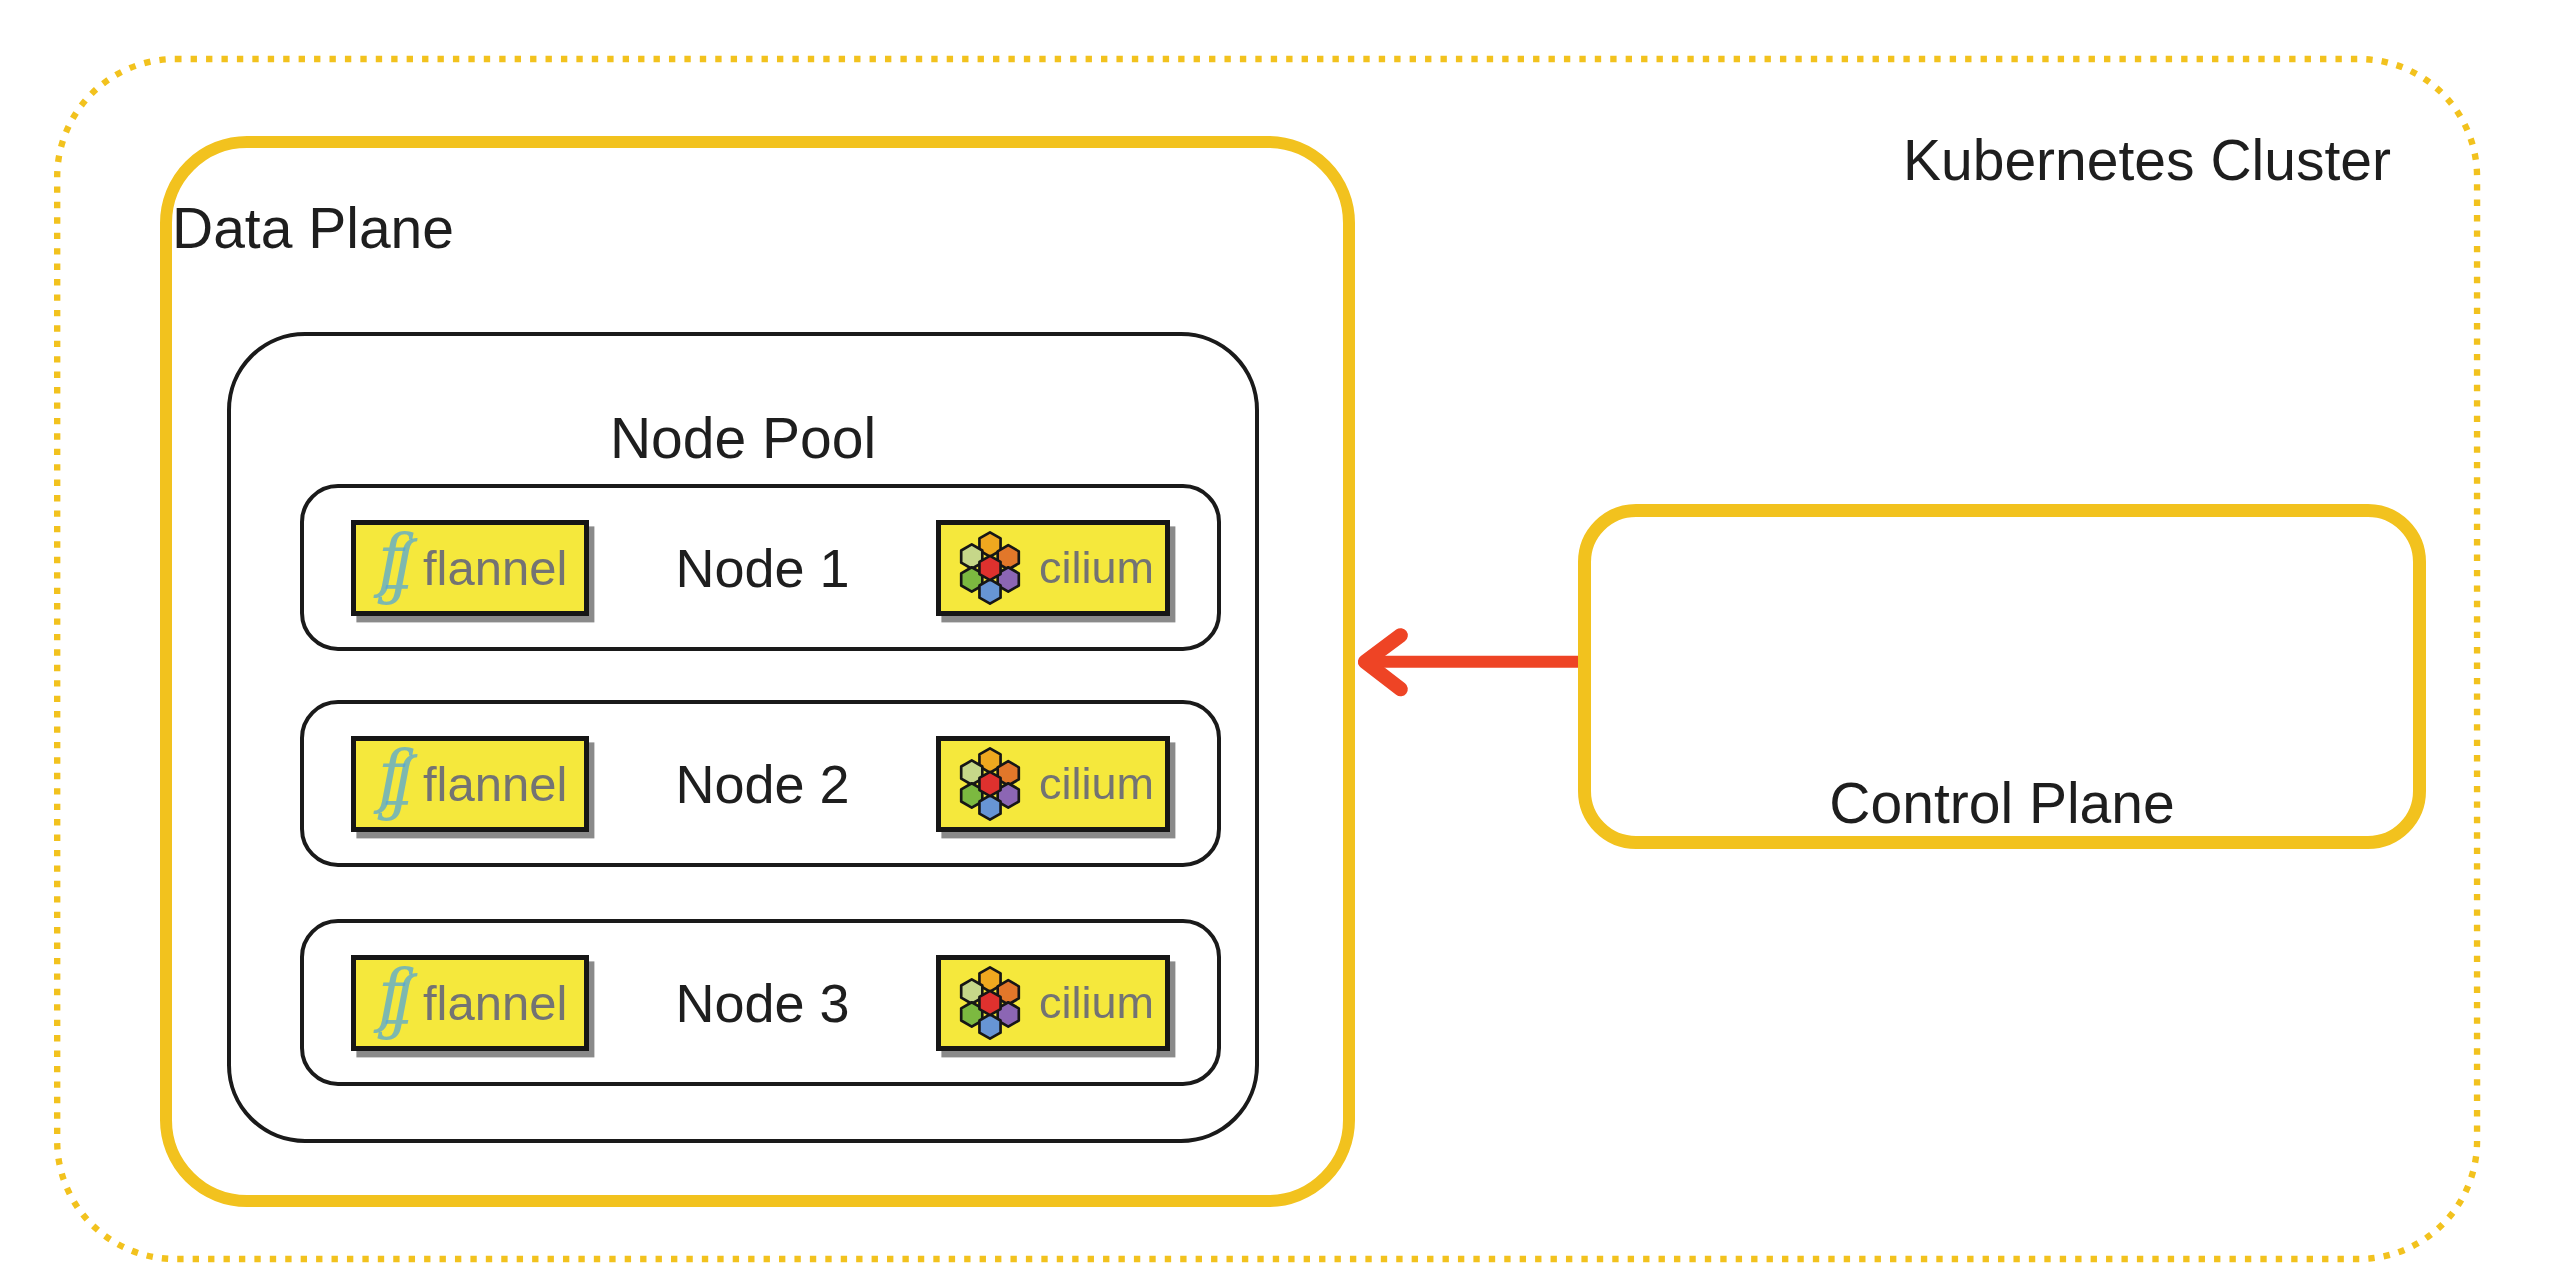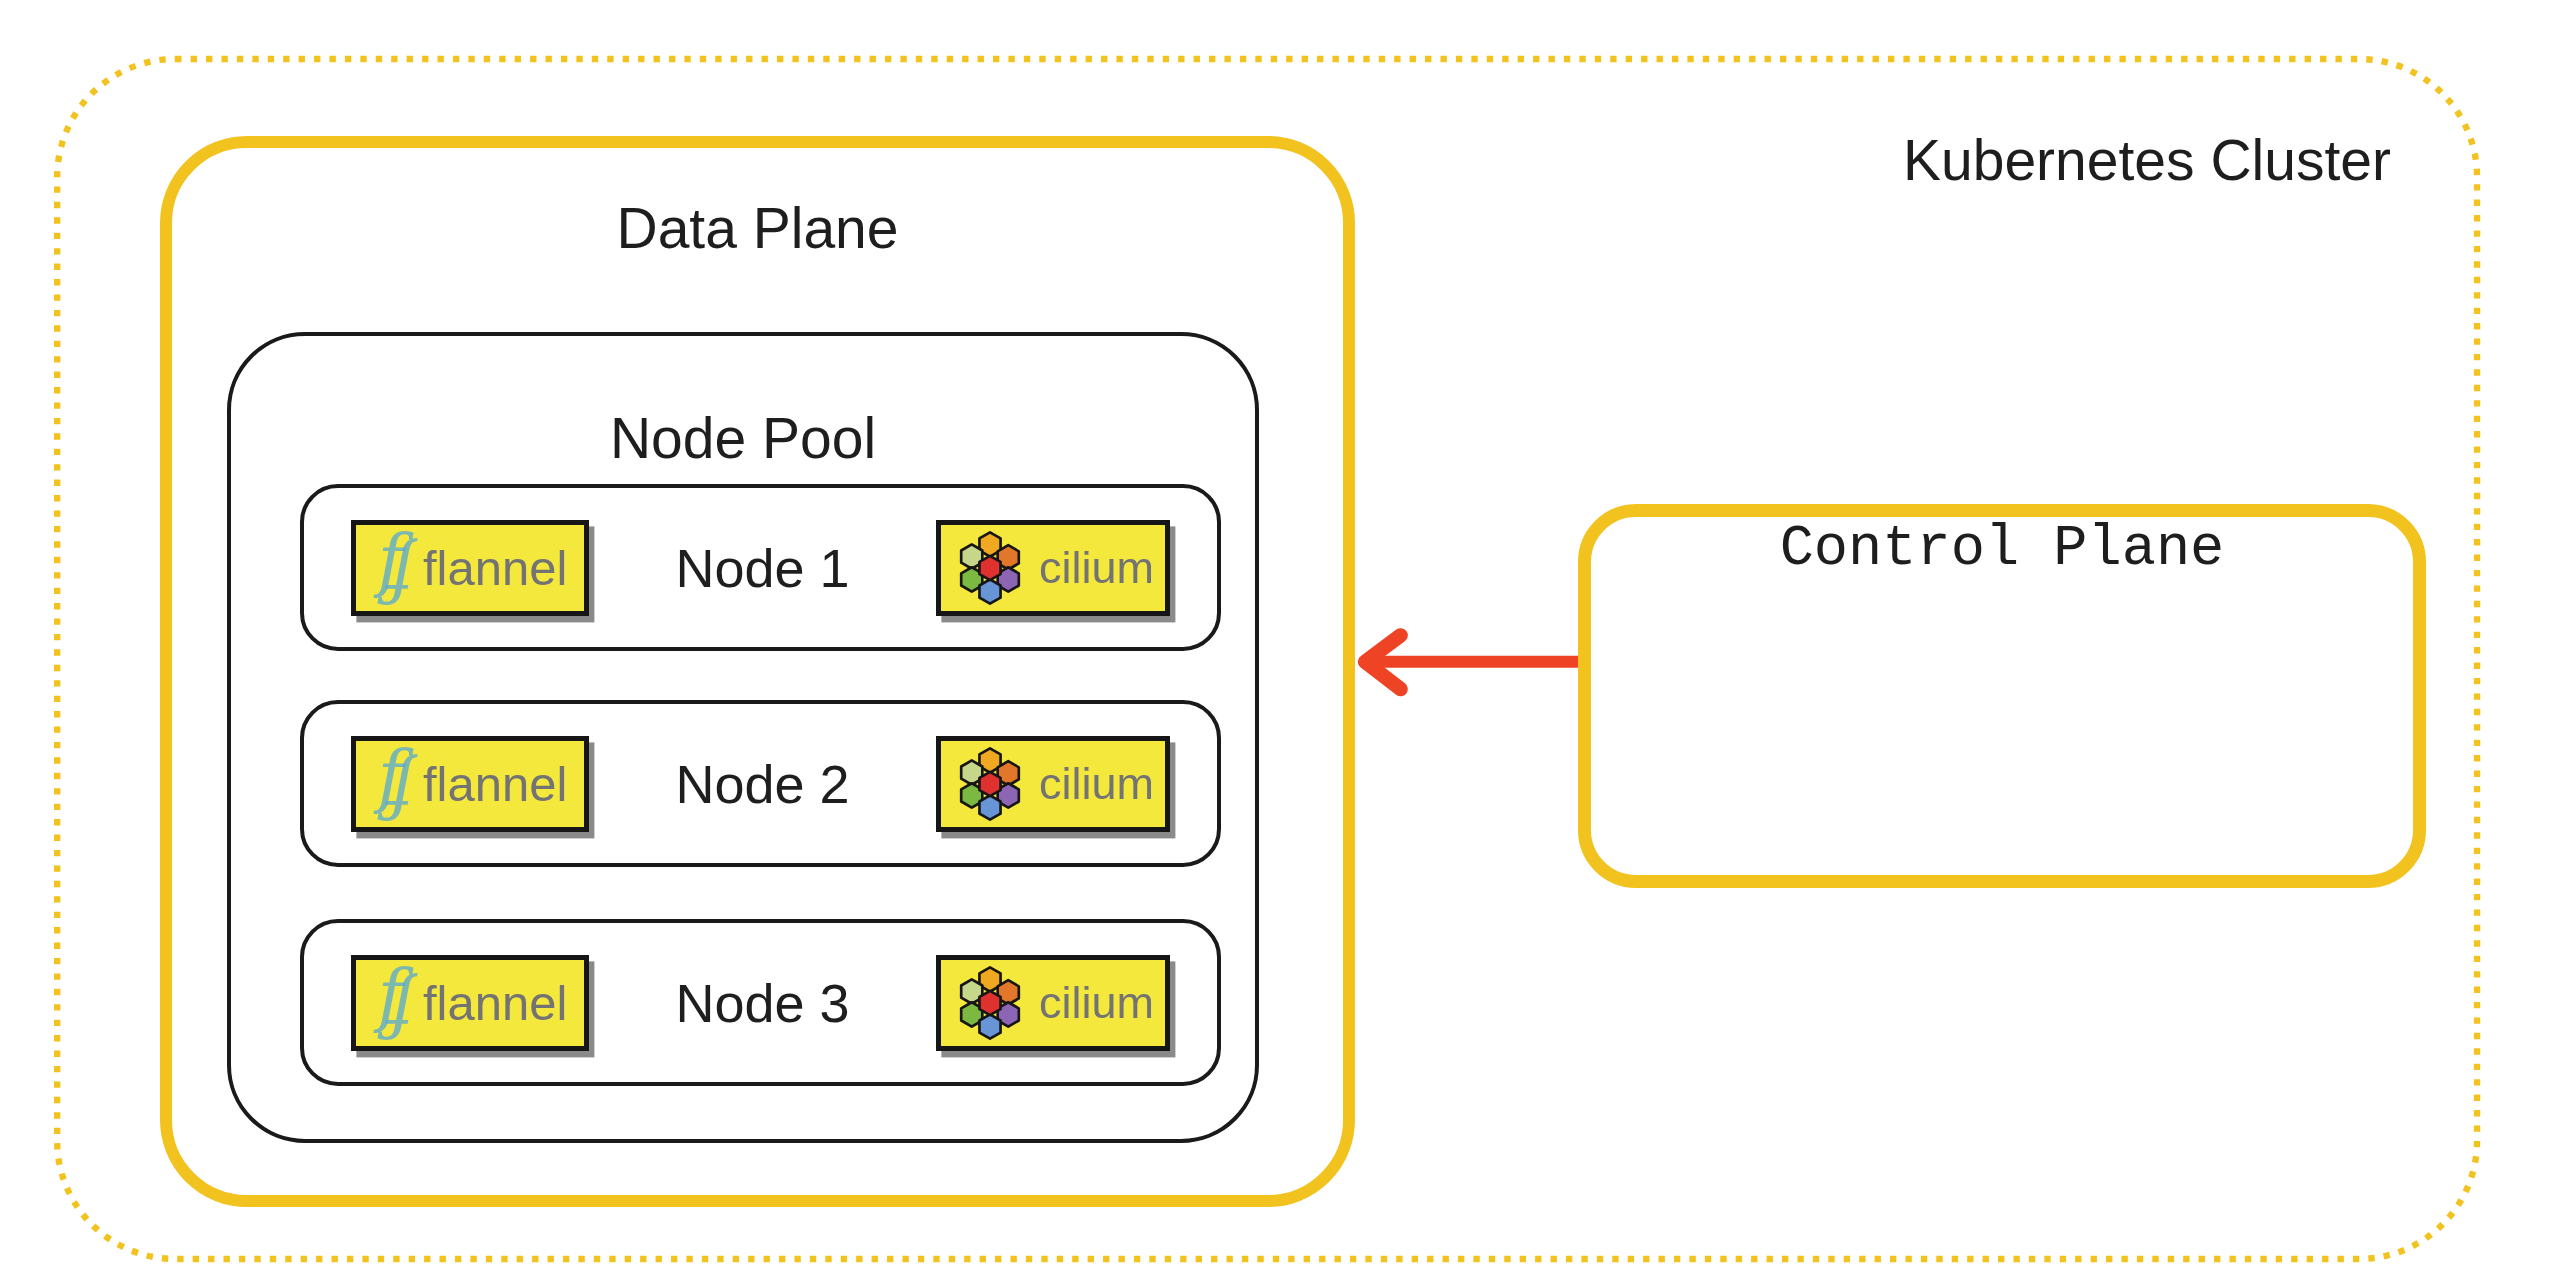--- a/index.html
+++ b/index.html
@@ -18,21 +18,21 @@
     font-size:57px;line-height:1.1;letter-spacing:0px;
     white-space:nowrap;
   }
   .data-plane{
     position:absolute;left:160px;top:136px;width:1195px;height:1071px;
     box-sizing:border-box;
     border:12.7px solid var(--accent_yellow,#F2C21E);
     border-radius:87px;
     background:#ffffff;
   }
-  .data-plane-label{margin-top:47px;text-align:center;font-size:57px;}
+  .data-plane-label{margin-top:47px;font-size:57px;}
   .node-pool{
     position:absolute;left:227px;top:332px;width:1032px;height:811px;
     box-sizing:border-box;
     border:4.5px solid var(--line_black,#1a1a1a);
     border-radius:78px;
     background:#ffffff;
   }
   .node-pool-label{margin-top:69px;text-align:center;font-size:57px;}
   .node-row{
     position:absolute;left:300px;width:921px;height:167px;
@@ -54,26 +54,26 @@
     box-shadow:5.4px 6.4px 0 #8a8a8a;
     display:flex;align-items:center;justify-content:center;
   }
   .badge.flannel{width:238px;gap:5.4px;}
   .badge.cilium{width:234px;gap:11px;}
   .badge-text{font-size:49px;color:#737373;white-space:nowrap;}
   .badge.cilium .badge-text{font-size:45px;}
   .flannel-icon{flex:none;}
   .cilium-icon{flex:none;}
   .control-plane{
-    position:absolute;left:1578px;top:504px;width:848px;height:384px;
+    position:absolute;left:1578px;top:504px;width:848px;height:345px;
     box-sizing:border-box;
     border:13.6px solid var(--accent_yellow,#F2C21E);
     border-radius:58px;
     background:#ffffff;
-    display:flex;align-items:flex-start;justify-content:center;font-family:Liberation Mono, monospace;
+    display:flex;align-items:flex-end;justify-content:center;
   }
   .control-plane-label{font-size:57px;}
 </style>
 </head>
 <body>
 
 <div class="canvas">
 
   <svg class="bg-svg" width="2576" height="1279" viewBox="0 0 2838 1409">
     <rect x="63" y="65" width="2666" height="1322" rx="130" ry="130" fill="none" style="stroke:var(--accent_yellow,#F2C21E)" stroke-width="7" stroke-dasharray="7 10"></rect>

